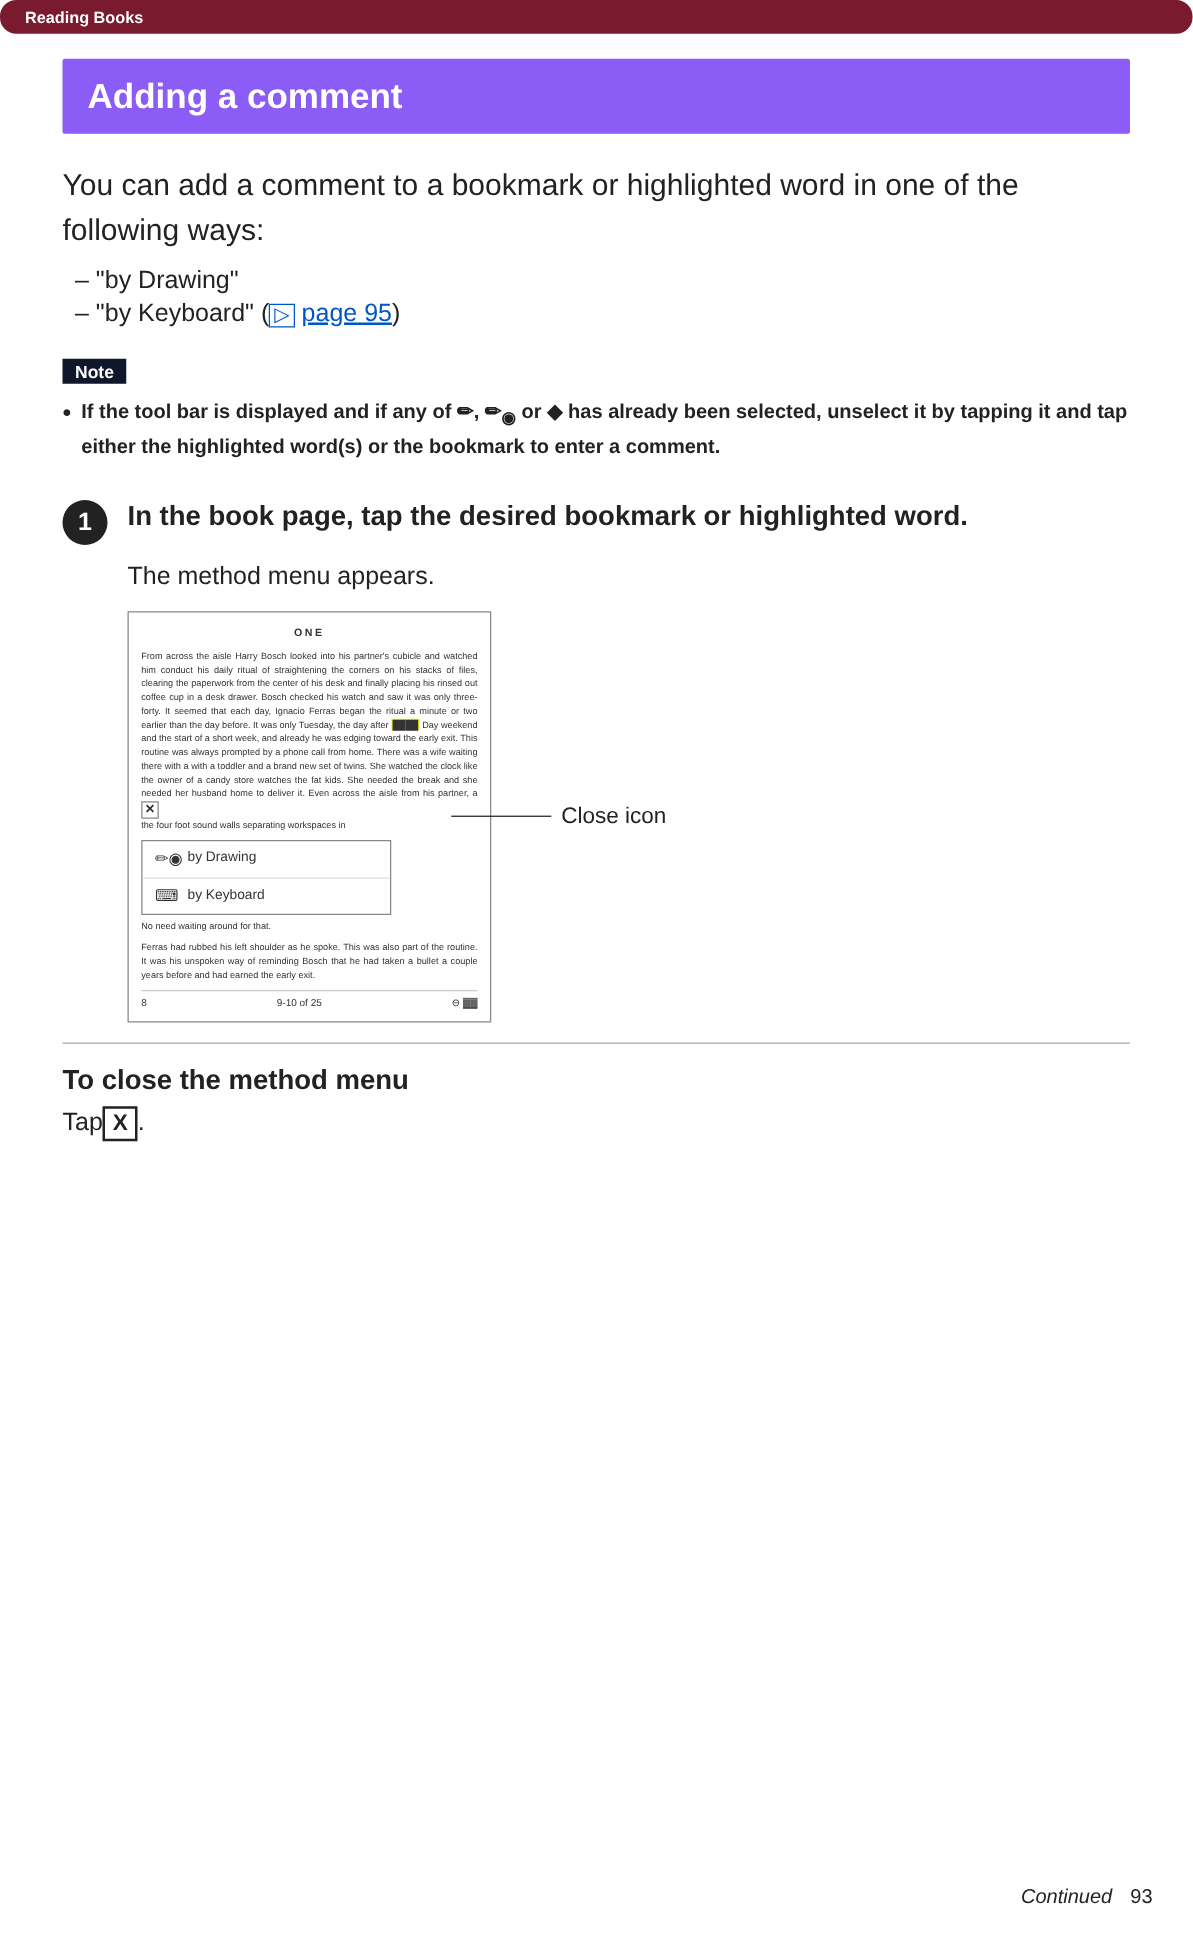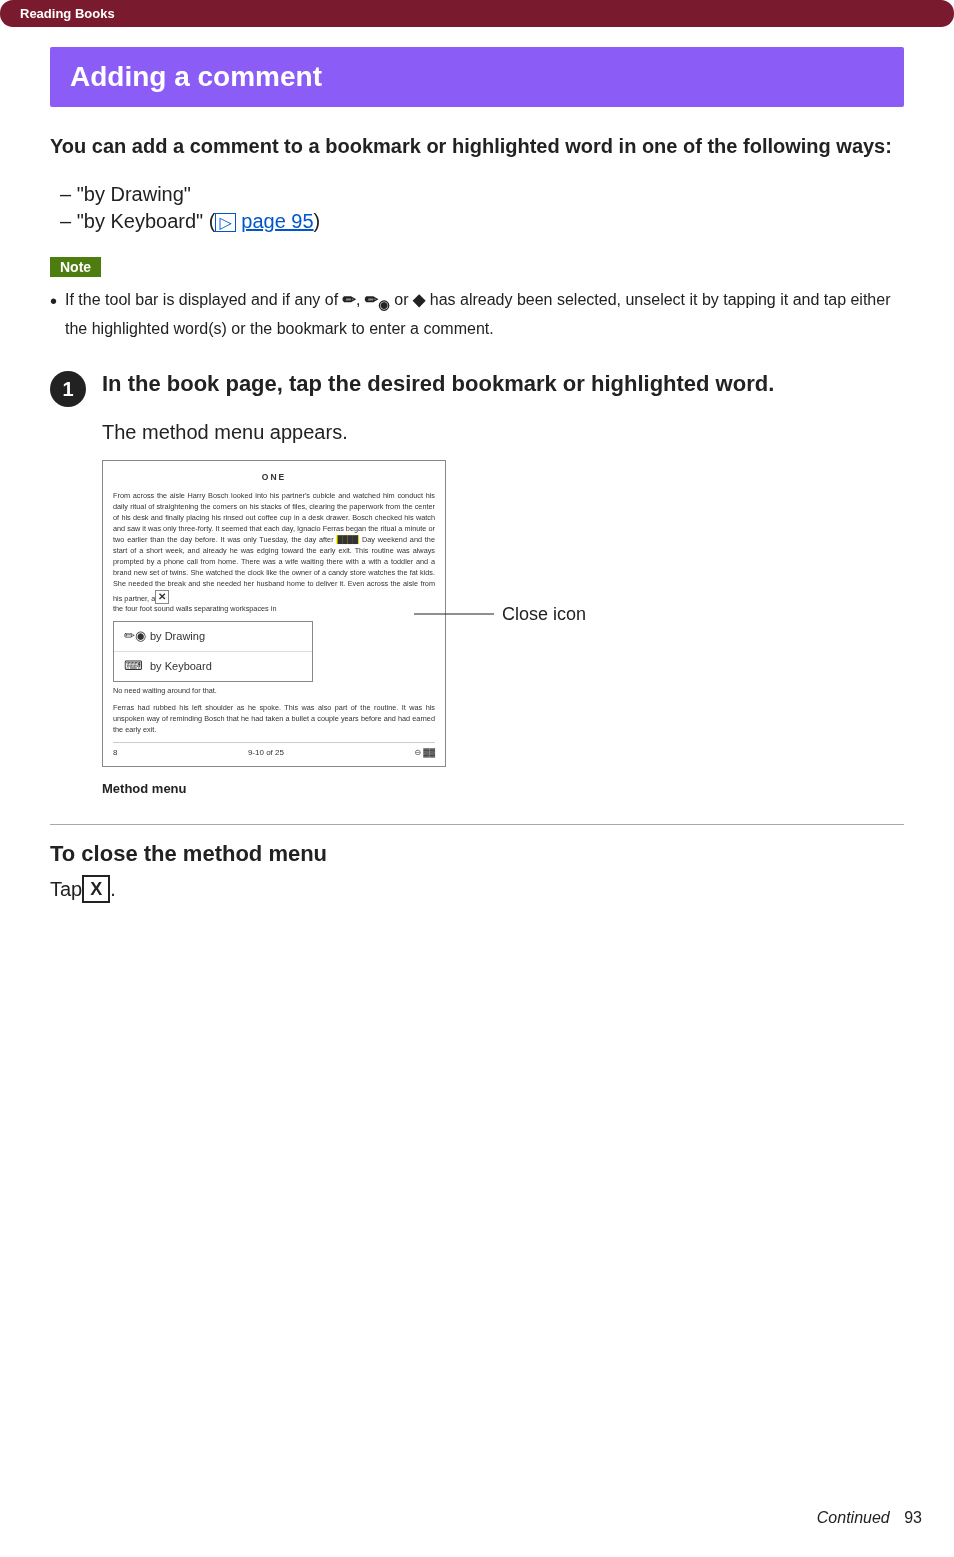--- a/index.html
+++ b/index.html
@@ -31,24 +31,23 @@
       background: #8b5cf6;
       color: #fff;
       font-size: 28px;
       font-weight: bold;
       padding: 14px 20px;
       margin-bottom: 24px;
       border-radius: 2px;
     }
 
     .intro-text {
-      font-size: 20px;
+      font-size: 24px;
       line-height: 1.5;
-      margin-bottom: 22px;
-      font-weight: bold;
+      margin-bottom: 10px;
     }
 
     .intro-list {
       font-size: 20px;
       list-style: none;
       margin-left: 10px;
       margin-bottom: 24px;
     }
 
     .intro-list li {
@@ -60,21 +59,21 @@
       text-decoration: underline;
     }
 
     
     .note-box {
       margin-bottom: 28px;
     }
 
     .note-label {
       display: inline-block;
-      background: #4d7c0f;
+      background: #0f172a;
       color: #fff;
       font-size: 14px;
       font-weight: bold;
       padding: 2px 10px;
       margin-bottom: 10px;
     }
 
     .note-content {
       font-size: 16px;
       line-height: 1.6;
@@ -84,20 +83,21 @@
 
     .note-bullet {
       font-size: 20px;
       flex-shrink: 0;
       margin-top: -2px;
     }
 
     .note-text {
       font-size: 16px;
       line-height: 1.6;
+      font-weight: bold;
     }
 
     
     .drawing-section-title {
       font-family: 'Arial Black', Arial, sans-serif;
       font-size: 26px;
       font-weight: 900;
       color: #222;
       border-bottom: 1px solid #aaa;
       padding-bottom: 8px;
@@ -143,21 +143,21 @@
     
     .book-illustration-wrapper {
       margin-left: 52px;
       margin-bottom: 6px;
       position: relative;
       display: inline-block;
     }
 
     .book-page {
       border: 1.5px solid #888;
-      width: 344px;
+      width: 291px;
       background: #fff;
       font-size: 7.5px;
       line-height: 1.45;
       padding: 10px 10px 8px 10px;
       color: #333;
       position: relative;
     }
 
     .book-page-chapter {
       text-align: center;
@@ -389,21 +389,20 @@
       </div>
 
       
       <div class="close-icon-label">
         <span class="close-arrow-line"></span>
         <span>Close icon</span>
       </div>
     </div>
 
     
-    <div class="method-menu-label">Method menu</div>
 
     
     <div class="to-close-section">
       <div class="to-close-title">To close the method menu</div>
       <div class="to-close-text">
         <span>Tap</span>
         <span class="x-box">X</span>
         <span>.</span>
       </div>
     </div>

